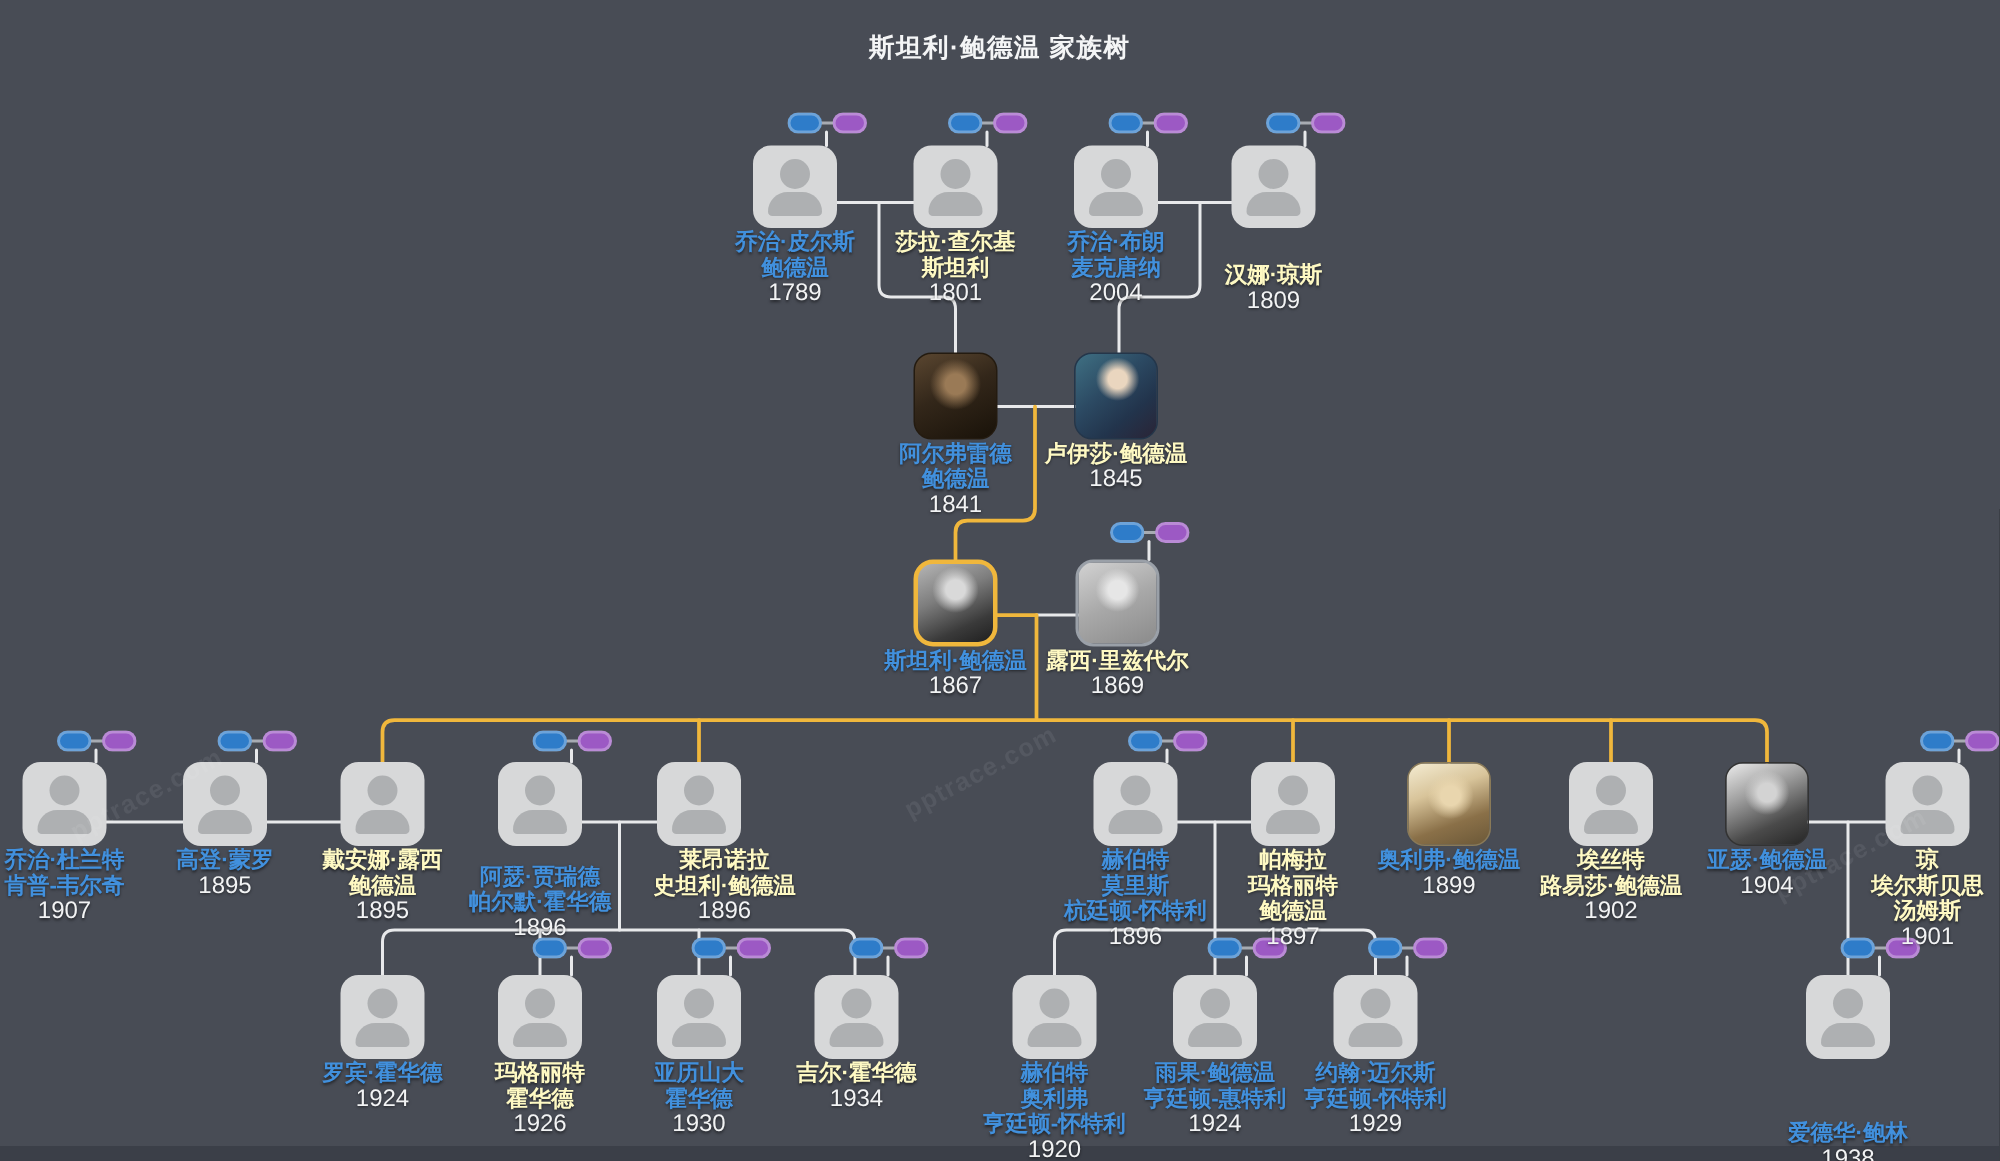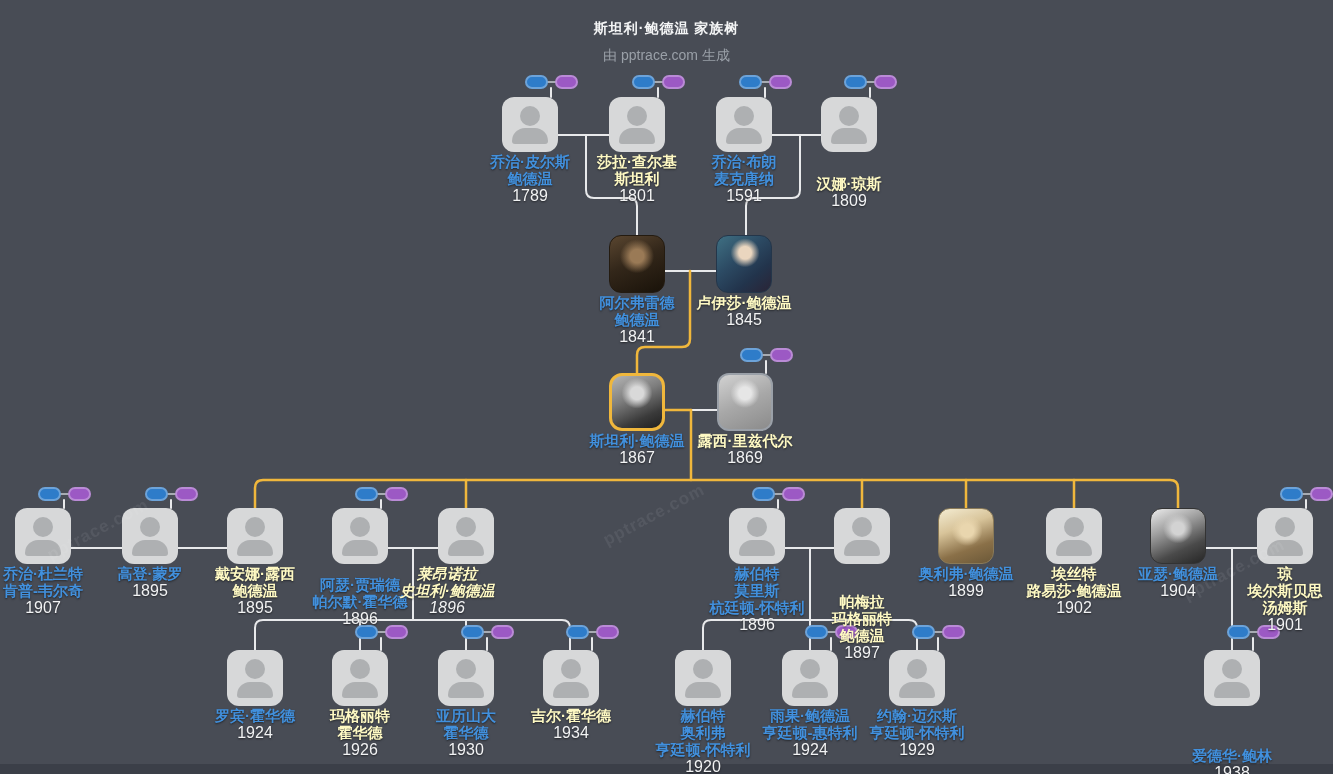--- a/index.html
+++ b/index.html
@@ -4,21 +4,21 @@
 <style>
   * { margin:0; padding:0; box-sizing:border-box; }
   html,body { background:#33363c; }
   .canvas {
     position:relative; width:1333px; height:774px;
     background:#484c55; overflow:hidden;
     font-family:"Liberation Sans","DejaVu Sans",sans-serif;
   }
   .title {
     position:absolute; top:20px; left:0; width:100%;
-    text-align:center; color:#f4f5f6; font-size:14px; font-weight:bold;
+    text-align:center; color:#f4f5f6; font-size:17px; font-weight:bold;
     letter-spacing:1px;
   }
   .subtitle {
     position:absolute; top:47px; left:0; width:100%;
     text-align:center; color:#9aa0a8; font-size:14px;
   }
   .bottom-bar {
     position:absolute; left:0; bottom:0; width:100%; height:10px;
     background:#3b3f48;
   }
@@ -73,21 +73,20 @@
     position:absolute; z-index:5; color:rgba(255,255,255,0.07);
     font-size:17px; font-weight:bold; letter-spacing:1px;
     transform:rotate(-28deg); pointer-events:none; white-space:nowrap;
   }
 </style>
 </head>
 <body>
 
 <div class="canvas">
   <div class="title">斯坦利·鲍德温 家族树</div>
-  <div class="subtitle">由 pptrace.com 生成</div>
 
   <svg id="lines-svg" width="1333" height="774">
       <path d="M530 135 H637" fill="none" stroke="#e8e9eb" stroke-width="2" stroke-linecap="round"></path>
       <path d="M744 135 H849" fill="none" stroke="#e8e9eb" stroke-width="2" stroke-linecap="round"></path>
       <path d="M586 135 V190 Q586 198 594 198 H629 Q637 198 637 206 V235" fill="none" stroke="#e8e9eb" stroke-width="2" stroke-linecap="round"></path>
       <path d="M800 135 V190 Q800 198 792 198 H754 Q746 198 746 206 V235" fill="none" stroke="#e8e9eb" stroke-width="2" stroke-linecap="round"></path>
       <path d="M637 271 H744" fill="none" stroke="#e8e9eb" stroke-width="2" stroke-linecap="round"></path>
       <path d="M691 410 H745" fill="none" stroke="#e8e9eb" stroke-width="2" stroke-linecap="round"></path>
       <path d="M43 548 H255" fill="none" stroke="#e8e9eb" stroke-width="2" stroke-linecap="round"></path>
       <path d="M360 548 H466" fill="none" stroke="#e8e9eb" stroke-width="2" stroke-linecap="round"></path>
@@ -150,21 +149,21 @@
       <div class="pill-pair" style="left: 632px; top: 75px;">
         <div class="pill pill-m"></div>
         <div class="pill pill-f"></div>
       </div>
       <div class="node" style="left: 716px; top: 97px; width: 56px; height: 55px;">
         <div class="photo-box placeholder" style="width: 56px; height: 55px;"></div>
       </div>
       <div class="name-block" style="left: 669px; top: 153px;">
         <div class="nm-male">乔治·布朗</div>
         <div class="nm-male">麦克唐纳</div>
-        <div class="year">1591</div>
+        <div class="year">2004</div>
       </div>
       <div class="pill-pair" style="left: 739px; top: 75px;">
         <div class="pill pill-m"></div>
         <div class="pill pill-f"></div>
       </div>
       <div class="node" style="left: 821px; top: 97px; width: 56px; height: 55px;">
         <div class="photo-box placeholder" style="width: 56px; height: 55px;"></div>
       </div>
       <div class="name-block" style="left: 774px; top: 153px; margin-top: 22px;">
         <div class="nm-female">汉娜·琼斯</div>
@@ -246,42 +245,42 @@
         <div class="nm-male">帕尔默·霍华德</div>
         <div class="year">1896</div>
       </div>
       <div class="pill-pair" style="left: 355px; top: 487px;">
         <div class="pill pill-m"></div>
         <div class="pill pill-f"></div>
       </div>
       <div class="node" style="left: 438px; top: 508px; width: 56px; height: 56px;">
         <div class="photo-box placeholder" style="width: 56px; height: 56px;"></div>
       </div>
-      <div class="name-block" style="left: 372px; top: 565px; font-style: italic;">
+      <div class="name-block" style="left: 408px; top: 565px;">
         <div class="nm-female">莱昂诺拉</div>
         <div class="nm-female">史坦利·鲍德温</div>
         <div class="year">1896</div>
       </div>
       <div class="node" style="left: 729px; top: 508px; width: 56px; height: 56px;">
         <div class="photo-box placeholder" style="width: 56px; height: 56px;"></div>
       </div>
       <div class="name-block" style="left: 682px; top: 565px;">
         <div class="nm-male">赫伯特</div>
         <div class="nm-male">莫里斯</div>
         <div class="nm-male">杭廷顿-怀特利</div>
         <div class="year">1896</div>
       </div>
       <div class="pill-pair" style="left: 752px; top: 487px;">
         <div class="pill pill-m"></div>
         <div class="pill pill-f"></div>
       </div>
       <div class="node" style="left: 834px; top: 508px; width: 56px; height: 56px;">
         <div class="photo-box placeholder" style="width: 56px; height: 56px;"></div>
       </div>
-      <div class="name-block" style="left: 787px; top: 565px; margin-top: 28px;">
+      <div class="name-block" style="left: 787px; top: 565px;">
         <div class="nm-female">帕梅拉</div>
         <div class="nm-female">玛格丽特</div>
         <div class="nm-female">鲍德温</div>
         <div class="year">1897</div>
       </div>
       <div class="node" style="left: 938px; top: 508px; width: 56px; height: 56px;">
         <div class="photo-box photo-oliver" style="width: 56px; height: 56px;"></div>
       </div>
       <div class="name-block" style="left: 891px; top: 565px;">
         <div class="nm-male">奥利弗·鲍德温</div>

